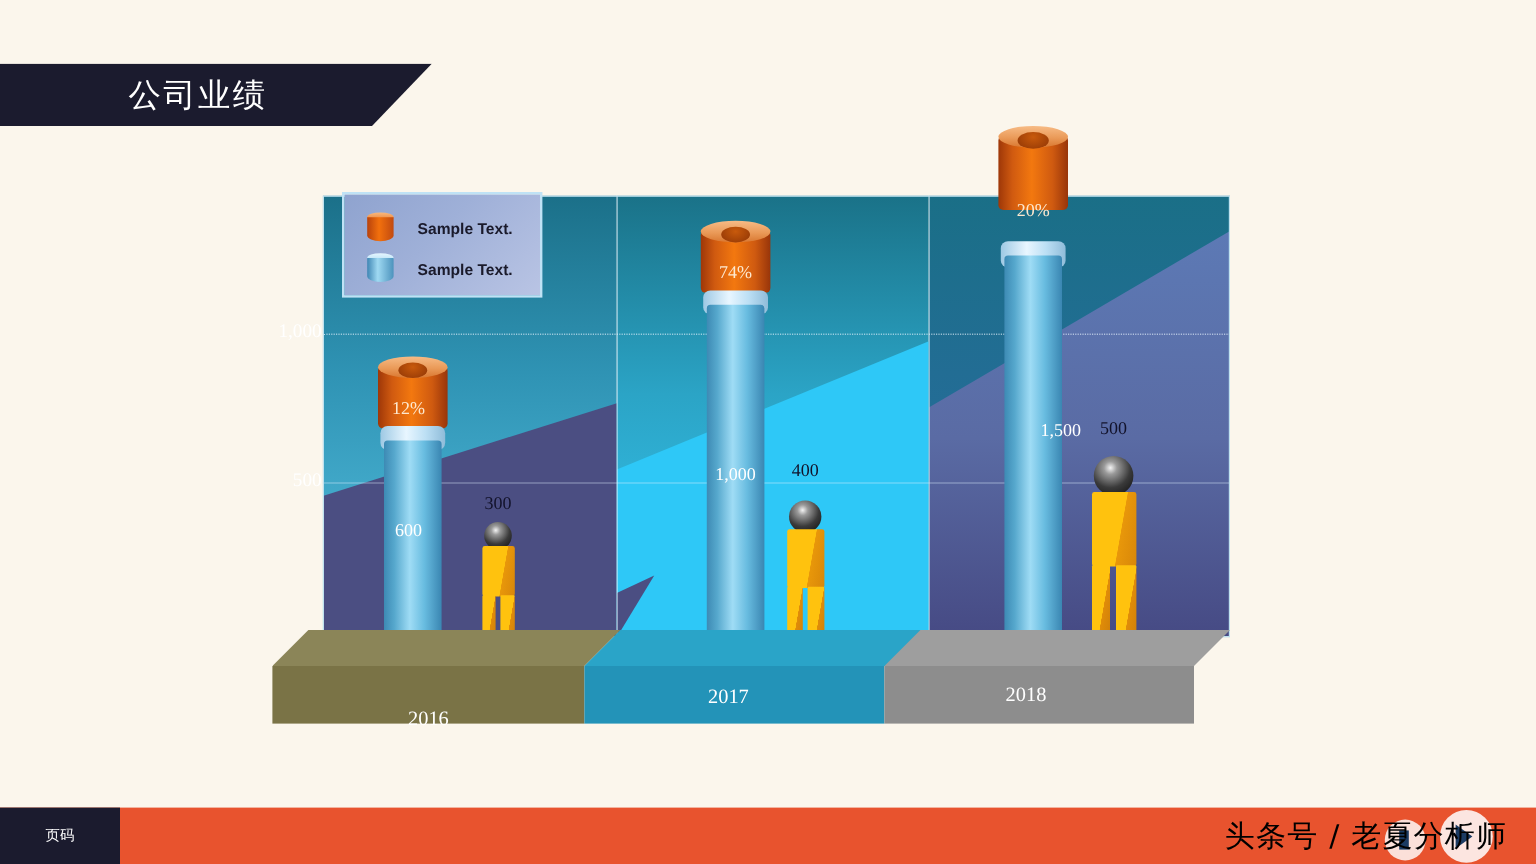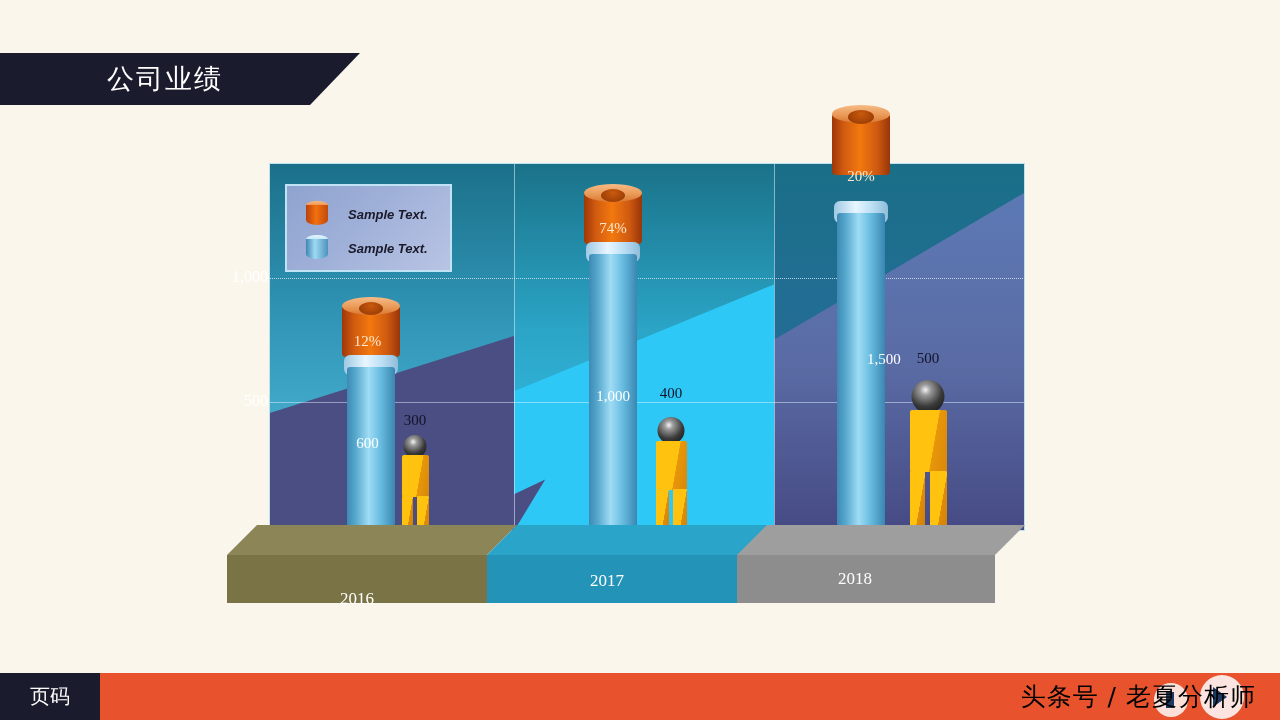--- a/index.html
+++ b/index.html
@@ -103,26 +103,25 @@
     font-family: "Liberation Serif", serif;
     text-align: right;
     width: 60px;
   }
   #y-1000 { left: 208px; top: 268px; }
   #y-500  { left: 208px; top: 392px; }
 
   
   #legend {
     position: absolute;
-    left: 285px; top: 184px;
+    left: 285px; top: 160px;
     width: 167px; height: 88px;
     background: linear-gradient(135deg,#8fa3cf 0%, #9fb0d8 45%, #b9c4e4 100%);
     border: 2px solid #bfe2f5;
     padding: 11px 0 0 16px;
-    font-style: italic;
   }
   .legend-row {
     display: flex; align-items: center;
     height: 34px;
   }
   .legend-cyl {
     width: 28px; height: 28px;
     position: relative;
     flex: 0 0 auto;
   }
@@ -255,21 +254,21 @@
     width: 1280px; height: 47px;
     background: #e8532e;
   }
   #footer-page {
     position: absolute; left: 0; bottom: 0;
     width: 100px; height: 47px;
     background: #1b1b2e;
     display: flex; align-items: center; justify-content: center;
   }
   #footer-page span {
-    color: #ffffff; font-size: 20px;
+    color: #ffffff; font-size: 12px;
     font-family: Liberation Serif, serif;
   }
   #footer-right {
     position: absolute; right: 24px; bottom: 0;
     height: 47px; display: flex; align-items: center;
     color: #000000; font-size: 25px;
     font-family: "DejaVu Sans", sans-serif;
     letter-spacing: 1px;
     z-index: 3;
   }
@@ -326,21 +325,21 @@
 
   <div class="divider" style="left:245px;"></div>
   <div class="divider" style="left:505px;"></div>
 
   <div id="chart-border"></div>
 </div>
 
 <div class="y-label" id="y-1000">1,000</div>
 <div class="y-label" id="y-500">500</div>
 
-<div class="column" style="left:347px; top:305px; width:28px; height:232px;padding-left:41px;">
+<div class="column" style="left:320px; top:305px; width:28px; height:232px;padding-left:41px;">
   <div class="col-cap" style="top:0px; width:58px; height:52px;">
     <div class="donut-top"></div>
     <div class="donut-hole" style="width:24px; height:13px;"></div>
   </div>
   <div class="col-pct" style="top:28px;">12%</div>
   <div class="col-collar" style="top:50px; width:54px; height:20px;"></div>
   <div class="col-shaft" style="top:62px; width:48px; height:170px;"></div>
   <div class="col-value" style="top:130px;">600</div>
 </div>
 

